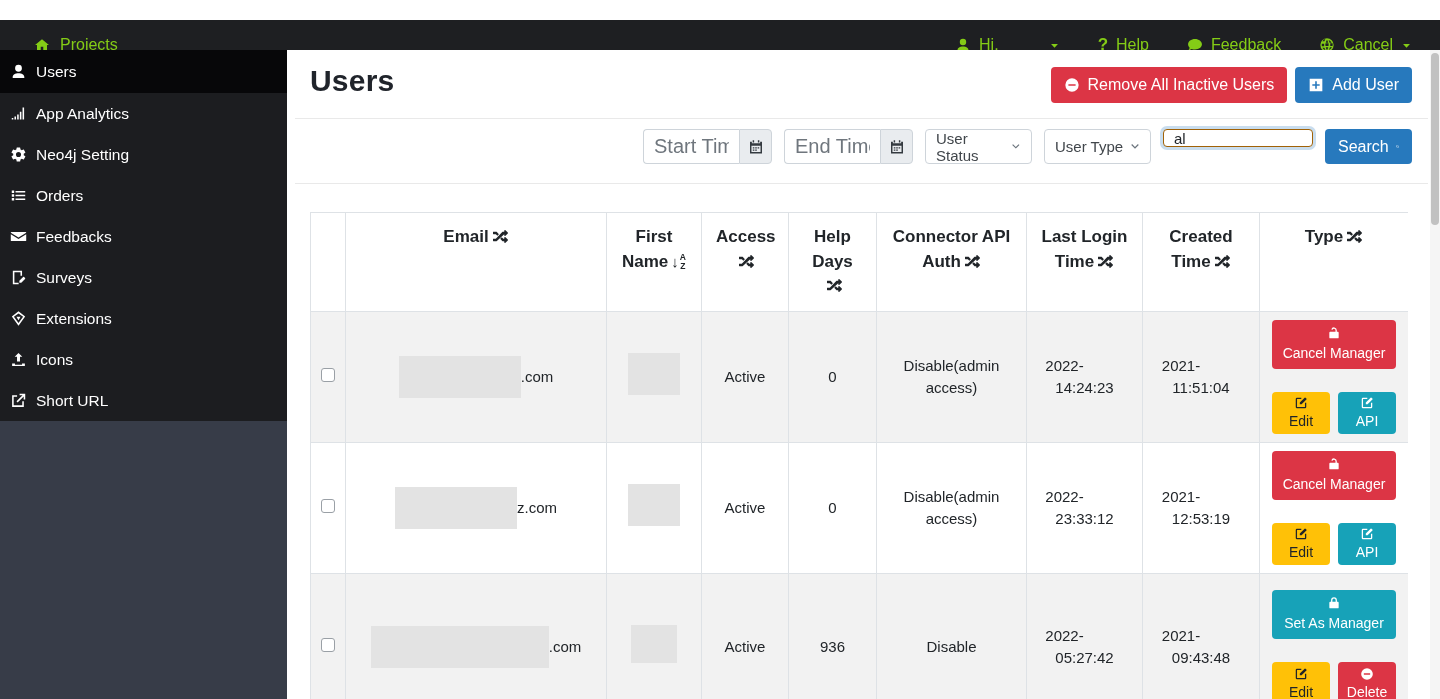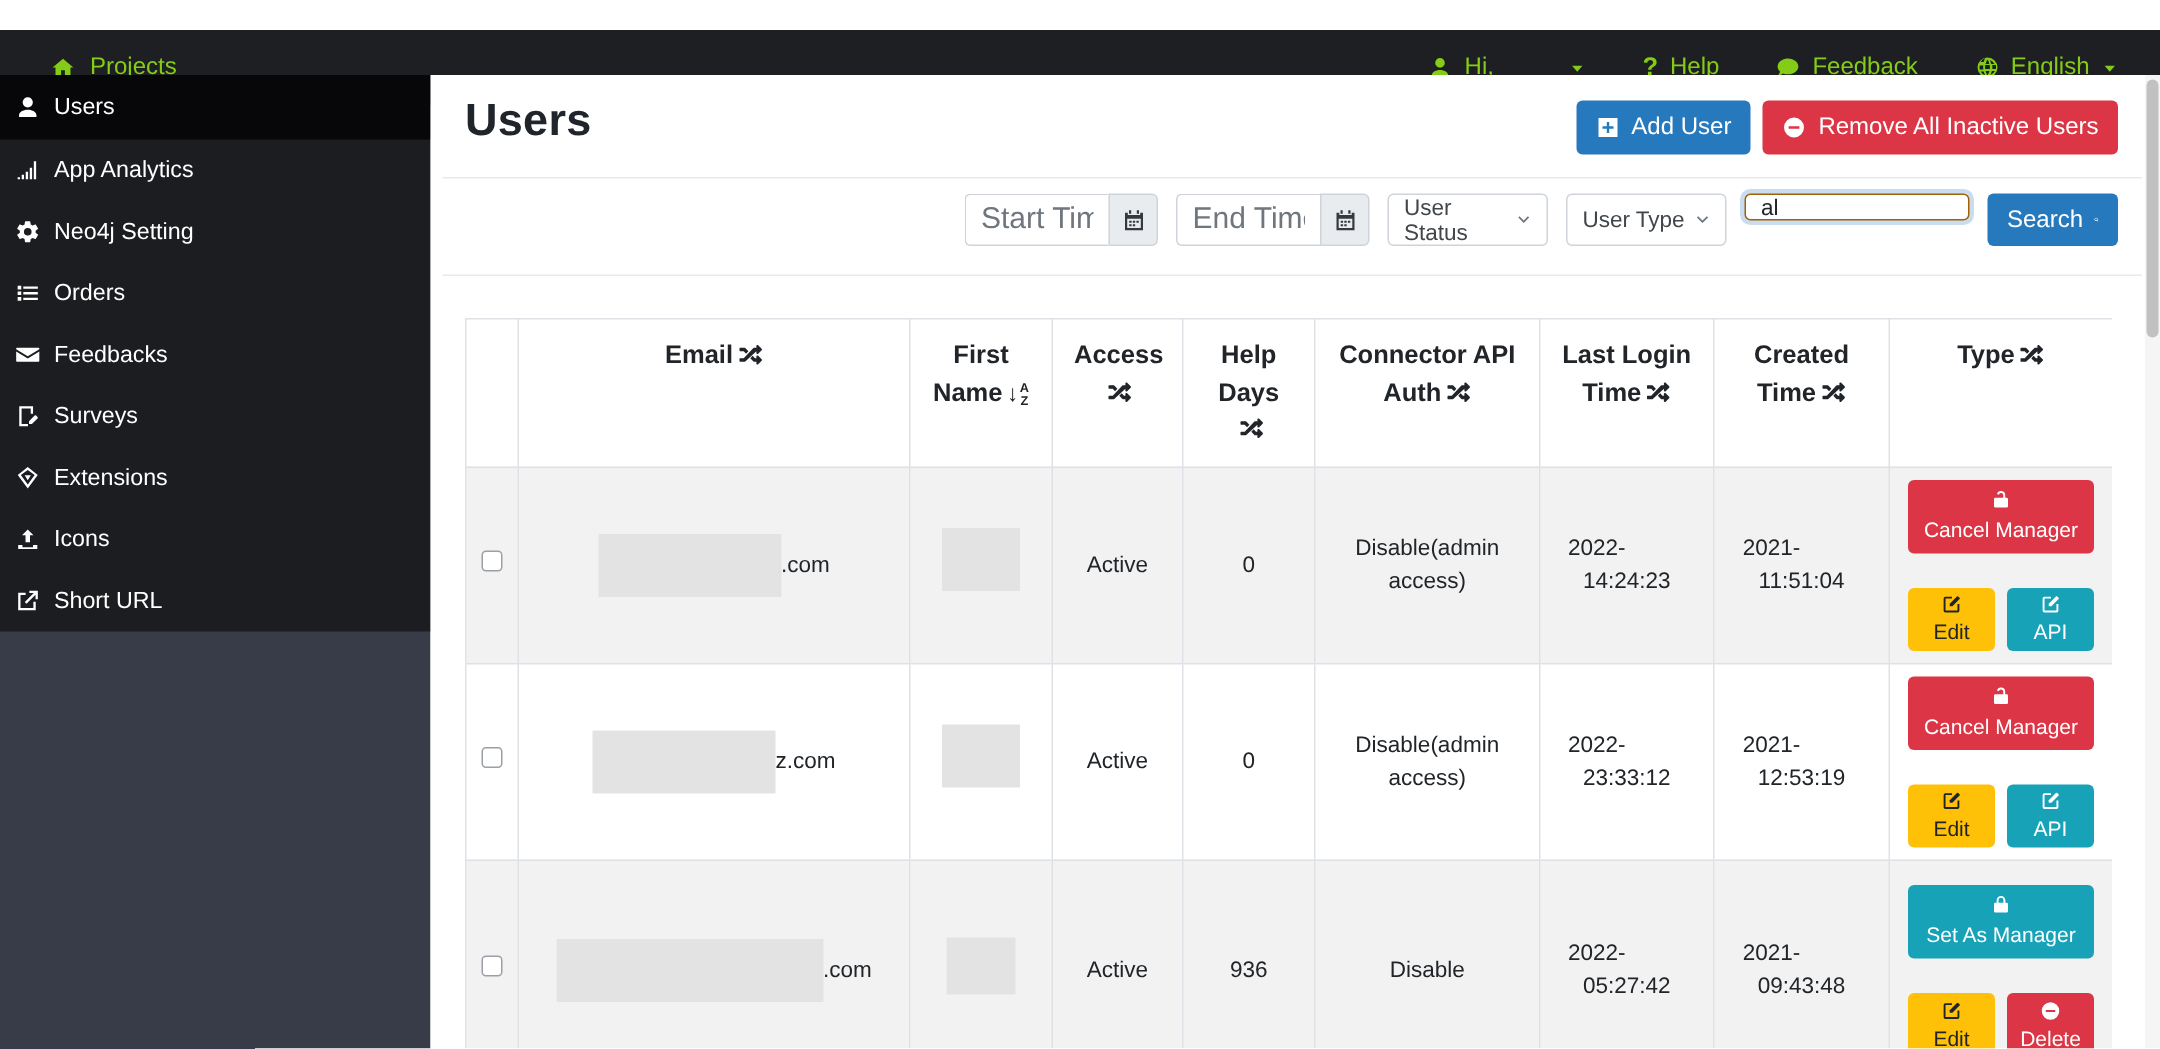--- a/index.html
+++ b/index.html
@@ -209,21 +209,21 @@
       <div class="nav-item">
         <svg class="ic">
             <use href="#i-comment"></use>
           </svg>
         <span>Feedback</span>
       </div>
       <div class="nav-item">
         <svg class="ic">
             <use href="#i-globe"></use>
           </svg>
-        <span>English</span>
+        <span>Cancel</span>
         <svg class="ic ic12">
             <use href="#i-caret"></use>
           </svg>
       </div>
     </div>
   </header>
 
   <aside class="sidebar">
     <nav class="sidebar-menu">
       <div class="side-item active">
@@ -280,31 +280,31 @@
           </svg>
         <span>Short URL</span>
       </div>
     </nav>
   </aside>
 
   <main class="main">
     <div class="page-head">
       <h1 class="title">Users</h1>
       <div class="head-actions">
+        <button class="btn btn-red">
+          <svg class="ic">
+              <use href="#i-minus-c"></use>
+            </svg>
+          <span>Remove All Inactive Users</span>
+        </button>
         <button class="btn btn-blue">
           <svg class="ic">
               <use href="#i-plus-sq"></use>
             </svg>
           <span>Add User</span>
-        </button>
-        <button class="btn btn-red">
-          <svg class="ic">
-              <use href="#i-minus-c"></use>
-            </svg>
-          <span>Remove All Inactive Users</span>
         </button>
       </div>
     </div>
     <div class="hr hr1"></div>
 
     <div class="filter-bar">
       <div class="input-group">
         <input type="text" placeholder="Start Time" style="">
         <span class="addon">
           <svg class="ic">

